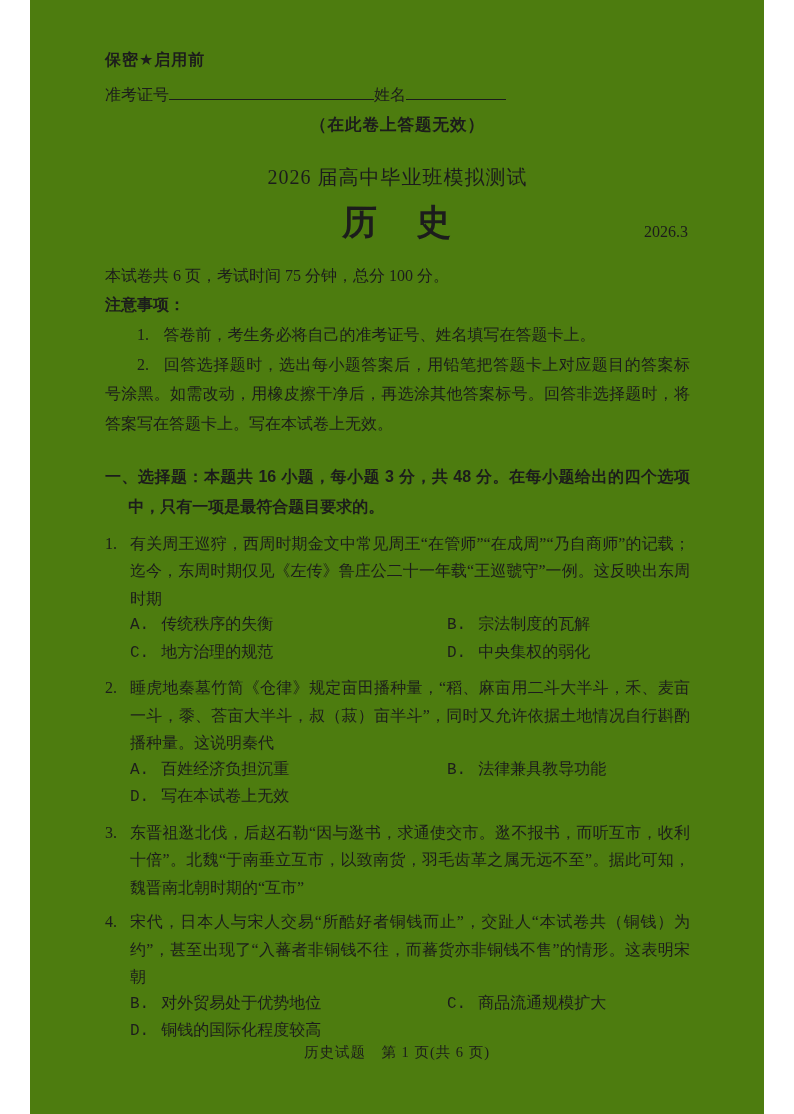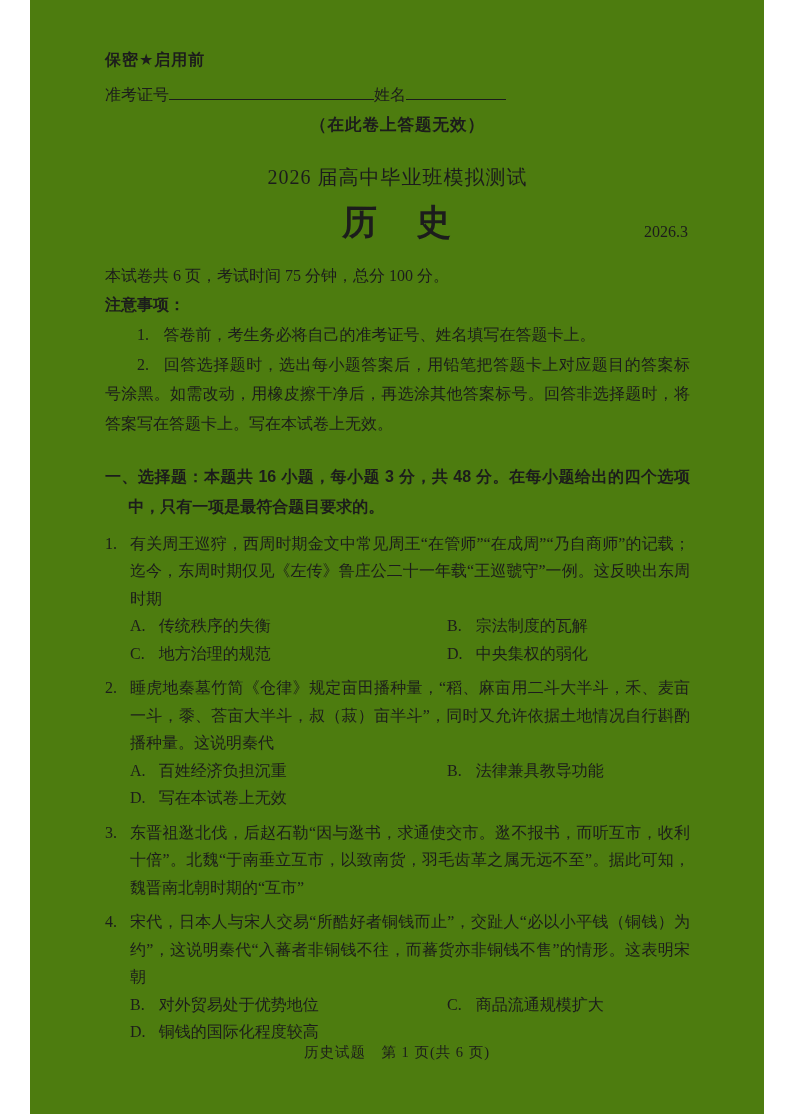--- a/index.html
+++ b/index.html
@@ -108,21 +108,21 @@
   .q-body { flex: 1 1 auto; min-width: 0; }
   .q-stem {
     line-height: 1.72;
     text-align: justify;
   }
   .q-options {
     display: grid;
     grid-template-columns: 317px 1fr;
     line-height: 1.72;
   }
-  .option { white-space: nowrap; }
+  .option { white-space: nowrap; font-family: Liberation Mono, monospace; }
   .opt-label { display: inline-block; min-width: 1.05em; margin-right: 0.75em; }
   .page-footer {
     position: absolute;
     left: 0;
     right: 0;
     bottom: 52px;
     text-align: center;
     font-size: 14.5px;
     letter-spacing: 1px;
   }
@@ -190,21 +190,21 @@
     <div class="question">
       <div class="q-num">3.</div>
       <div class="q-body">
         <div class="q-stem">东晋祖逖北伐，后赵石勒“因与逖书，求通使交市。逖不报书，而听互市，收利十倍”。北魏“于南垂立互市，以致南货，羽毛齿革之属无远不至”。据此可知，魏晋南北朝时期的“互市”</div>
       </div>
     </div>
 
     <div class="question">
       <div class="q-num">4.</div>
       <div class="q-body">
-        <div class="q-stem">宋代，日本人与宋人交易“所酷好者铜钱而止”，交趾人“必以小平钱（铜钱）为约”，这说明秦代“入蕃者非铜钱不往，而蕃货亦非铜钱不售”的情形。这表明宋朝</div>
+        <div class="q-stem">宋代，日本人与宋人交易“所酷好者铜钱而止”，交趾人“本试卷共（铜钱）为约”，甚至出现了“入蕃者非铜钱不往，而蕃货亦非铜钱不售”的情形。这表明宋朝</div>
         <div class="q-options">
           <div class="option"><span class="opt-label">B.</span><span>对外贸易处于优势地位</span></div>
           <div class="option"><span class="opt-label">C.</span><span>商品流通规模扩大</span></div>
           <div class="option"><span class="opt-label">D.</span><span>铜钱的国际化程度较高</span></div>
         </div>
       </div>
     </div>
 
   </div>
 

